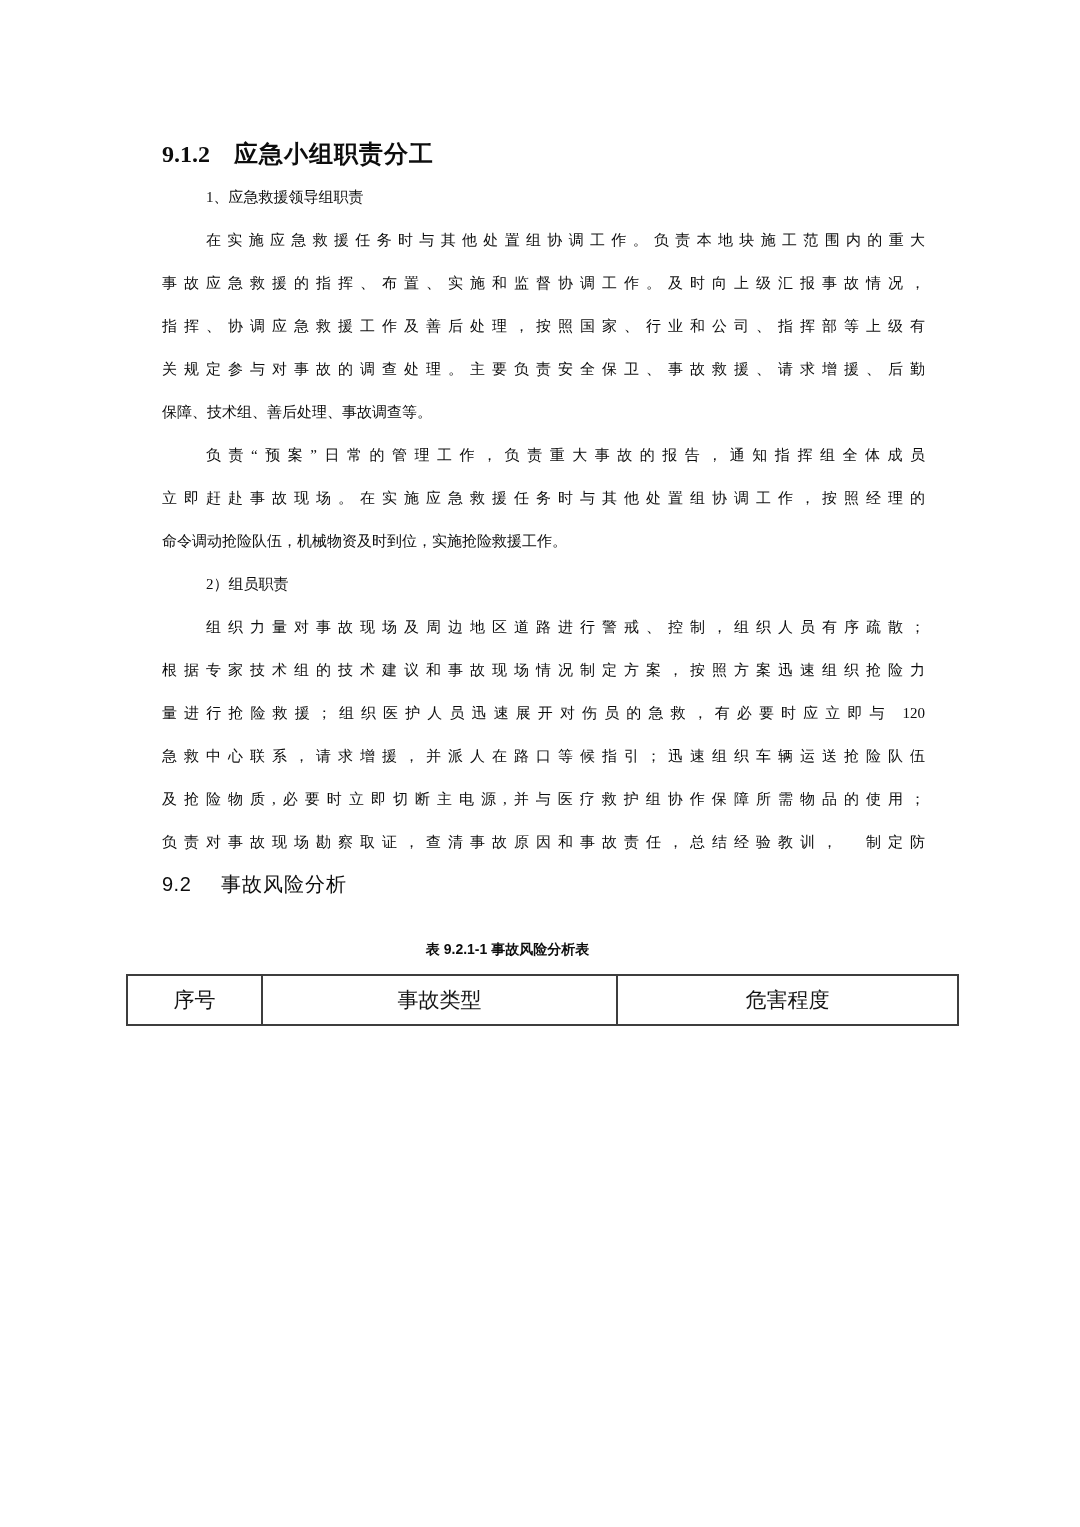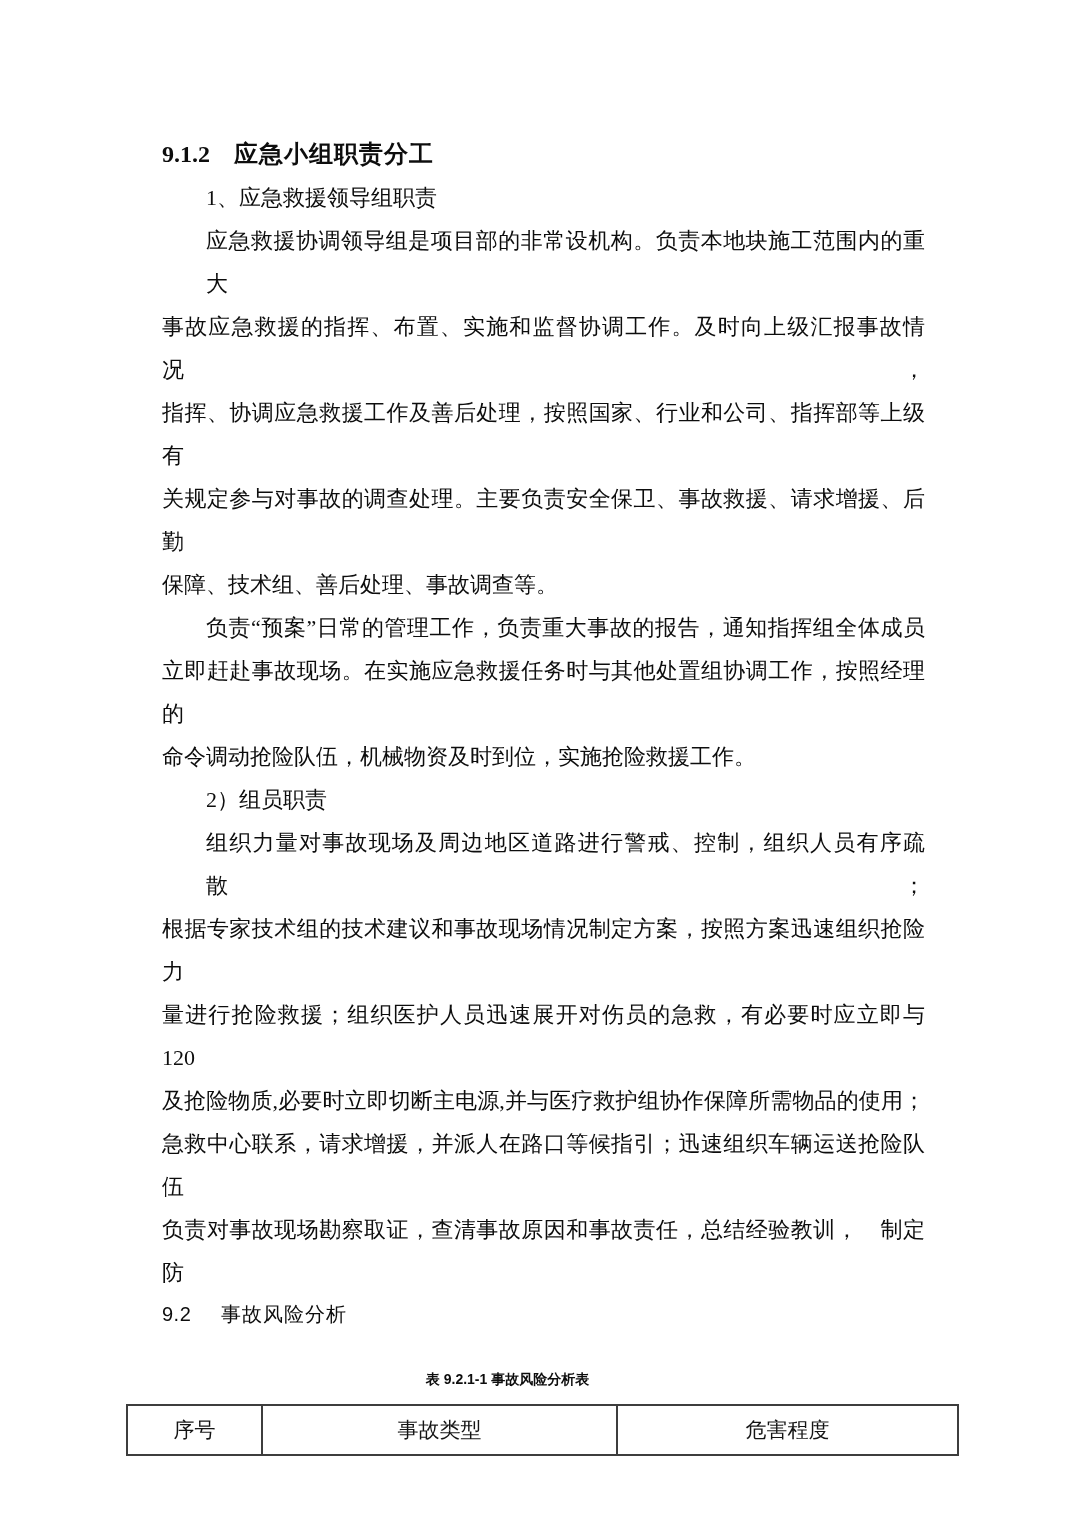--- a/index.html
+++ b/index.html
@@ -22,21 +22,21 @@
   .h3 {
     line-height: 43px;
     font-size: 24px;
     font-weight: bold;
     white-space: nowrap;
   }
   .h3-num { font-family: "Liberation Serif", serif; }
   .h3-title { font-family: "Liberation Sans", sans-serif; margin-left: 18px; letter-spacing: 1px; }
   .line {
     line-height: 43px;
-    font-size: 22px;
+    font-size: 15px;
     text-align: justify;
   }
   .fill { text-align-last: justify; }
   .end  { text-align-last: left; }
   .indent { padding-left: 44px; }
   .h2 {
     line-height: 40px;
     font-size: 20px;
     font-weight: normal;
     font-family: "Liberation Sans", sans-serif;
@@ -81,42 +81,42 @@
   <div class="content">
 
     <div class="h3">
       <span class="h3-num">9.1.2</span>
       <span class="h3-title">应急小组职责分工</span>
     </div>
 
     <div class="line indent">1、应急救援领导组职责</div>
 
     <div>
-      <div class="line fill indent">应急救援协调领导组是项目部的非常设机构。负责本地块施工范围内的重大</div>
+      <div class="line fill indent">在实施应急救援任务时与其他处置组协调工作。负责本地块施工范围内的重大</div>
       <div class="line fill">事故应急救援的指挥、布置、实施和监督协调工作。及时向上级汇报事故情况，</div>
       <div class="line fill">指挥、协调应急救援工作及善后处理，按照国家、行业和公司、指挥部等上级有</div>
       <div class="line fill">关规定参与对事故的调查处理。主要负责安全保卫、事故救援、请求增援、后勤</div>
       <div class="line end">保障、技术组、善后处理、事故调查等。</div>
     </div>
 
 
     <div>
       <div class="line fill indent">负责“预案”日常的管理工作，负责重大事故的报告，通知指挥组全体成员</div>
       <div class="line fill">立即赶赴事故现场。在实施应急救援任务时与其他处置组协调工作，按照经理的</div>
       <div class="line end">命令调动抢险队伍，机械物资及时到位，实施抢险救援工作。</div>
     </div>
 
     <div class="line indent">2）组员职责</div>
 
     <div>
       <div class="line fill indent">组织力量对事故现场及周边地区道路进行警戒、控制，组织人员有序疏散；</div>
       <div class="line fill">根据专家技术组的技术建议和事故现场情况制定方案，按照方案迅速组织抢险力</div>
       <div class="line fill">量进行抢险救援；组织医护人员迅速展开对伤员的急救，有必要时应立即与 120</div>
+      <div class="line fill">急救中心联系，请求增援，并派人在路口等候指引；迅速组织车辆运送抢险队伍</div>
       <div class="line fill">及抢险物质,必要时立即切断主电源,并与医疗救护组协作保障所需物品的使用；</div>
-      <div class="line fill">急救中心联系，请求增援，并派人在路口等候指引；迅速组织车辆运送抢险队伍</div>
       <div class="line fill">负责对事故现场勘察取证，查清事故原因和事故责任，总结经验教训，　制定防</div>
     </div>
 
     <div class="h2">
       <span class="h2-num">9.2</span>
       <span class="h2-title">事故风险分析</span>
     </div>
 
     <div class="table-caption">表 9.2.1-1 事故风险分析表</div>
 

